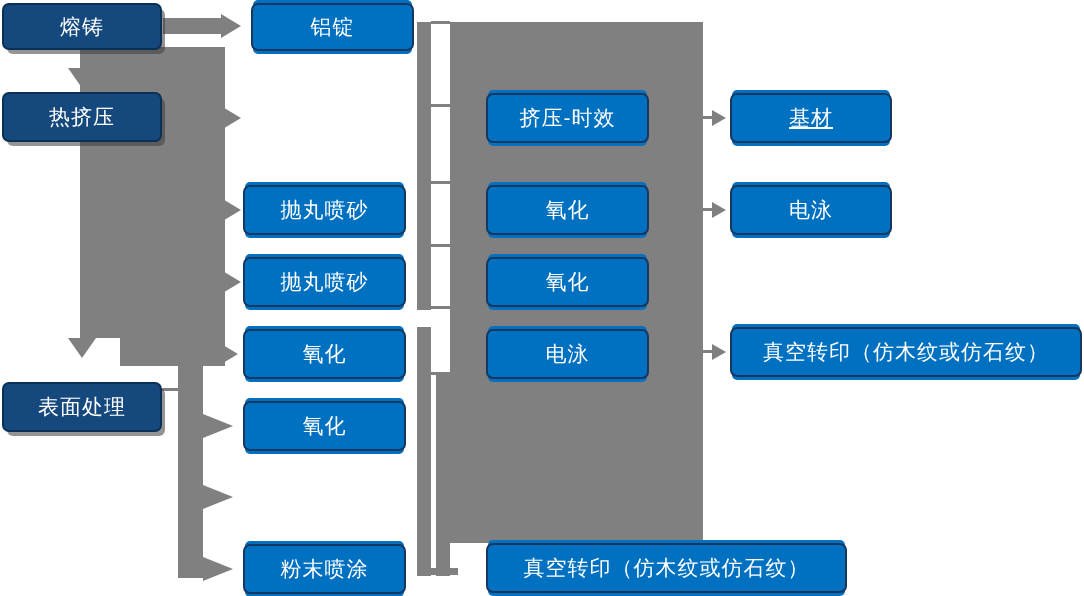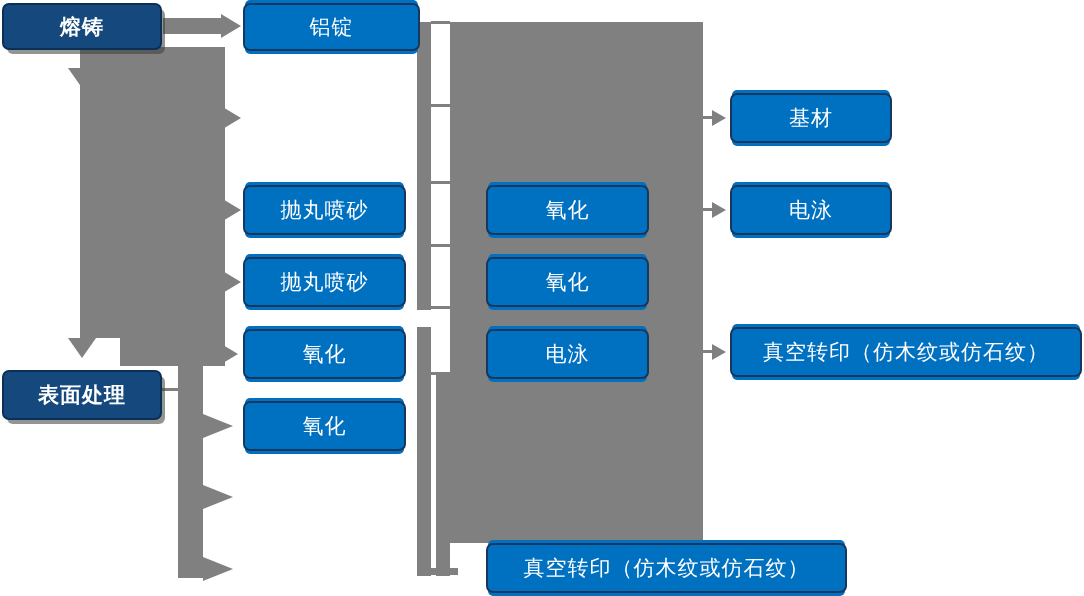--- a/index.html
+++ b/index.html
@@ -24,21 +24,20 @@
   }
   .node.light{
     background:var(--light);
     border:2px solid var(--light-border);
     box-shadow:0 5px 0 -2px var(--light), 0 -5px 0 -2px var(--light);
   }
   .node.dark{
     background:var(--dark);
     border:2px solid var(--dark-border);
     box-shadow:4px 5px 0 -1px rgba(60,60,60,0.55);
-    font-weight:bold;
   }
   
   .gray{
     position:absolute;
     background:var(--gray);
     z-index:1;
   }
   .arrow-right{
     position:absolute;
     width:0;height:0;
@@ -100,26 +99,29 @@
   <div class="gray" style="left:450px;top:22px;width:253px;height:521px;"></div>
 
   <div class="gray" style="left:703px;top:116px;width:11px;height:3px;"></div>
   <div class="arrow-right small" style="left:712px;top:110px;"></div>
   <div class="gray" style="left:703px;top:208px;width:11px;height:3px;"></div>
   <div class="arrow-right small" style="left:712px;top:202px;"></div>
   <div class="gray" style="left:703px;top:350px;width:11px;height:3px;"></div>
   <div class="arrow-right small" style="left:712px;top:344px;"></div>
 
 <div class="node dark" style="left: 2px; top: 3px; width: 160px; height: 47px;">熔铸</div>
-    <div class="node dark" style="left: 2px; top: 370px; width: 160px; height: 50px;">表面处理</div>
-    <div class="node light" style="left: 243px; top: 3px; width: 177px; height: 48px;">铝锭</div>
+    <div class="node dark" style="left: 2px; top: 92px; width: 160px; height: 50px;">热挤压</div>
+    <div class="node dark" style="left: 2px; top: 382px; width: 160px; height: 50px;">表面处理</div>
+    <div class="node light" style="left: 251px; top: 3px; width: 163px; height: 48px;">铝锭</div>
     <div class="node light" style="left: 243px; top: 185px; width: 163px; height: 50px;">抛丸喷砂</div>
     <div class="node light" style="left: 243px; top: 257px; width: 163px; height: 50px;">抛丸喷砂</div>
     <div class="node light" style="left: 243px; top: 329px; width: 163px; height: 50px;">氧化</div>
     <div class="node light" style="left: 243px; top: 401px; width: 163px; height: 50px;">氧化</div>
+    <div class="node light" style="left: 243px; top: 544px; width: 163px; height: 50px;">粉末喷涂</div>
+    <div class="node light" style="left: 486px; top: 93px; width: 163px; height: 50px;">挤压-时效</div>
     <div class="node light" style="left: 486px; top: 185px; width: 163px; height: 50px;">氧化</div>
     <div class="node light" style="left: 486px; top: 257px; width: 163px; height: 50px;">氧化</div>
     <div class="node light" style="left: 486px; top: 329px; width: 163px; height: 50px;">电泳</div>
     <div class="node light" style="left: 486px; top: 543px; width: 361px; height: 50px;">真空转印（仿木纹或仿石纹）</div>
-    <div class="node light" style="left: 730px; top: 93px; width: 162px; height: 50px;">基材</div>
+    <div class="node light" style="left: 730px; top: 93px; width: 162px; height: 50px; text-decoration: underline;">基材</div>
     <div class="node light" style="left: 730px; top: 185px; width: 162px; height: 50px;">电泳</div>
     <div class="node light" style="left: 730px; top: 327px; width: 352px; height: 50px;">真空转印（仿木纹或仿石纹）</div>
   </div>
 
 </body></html>

